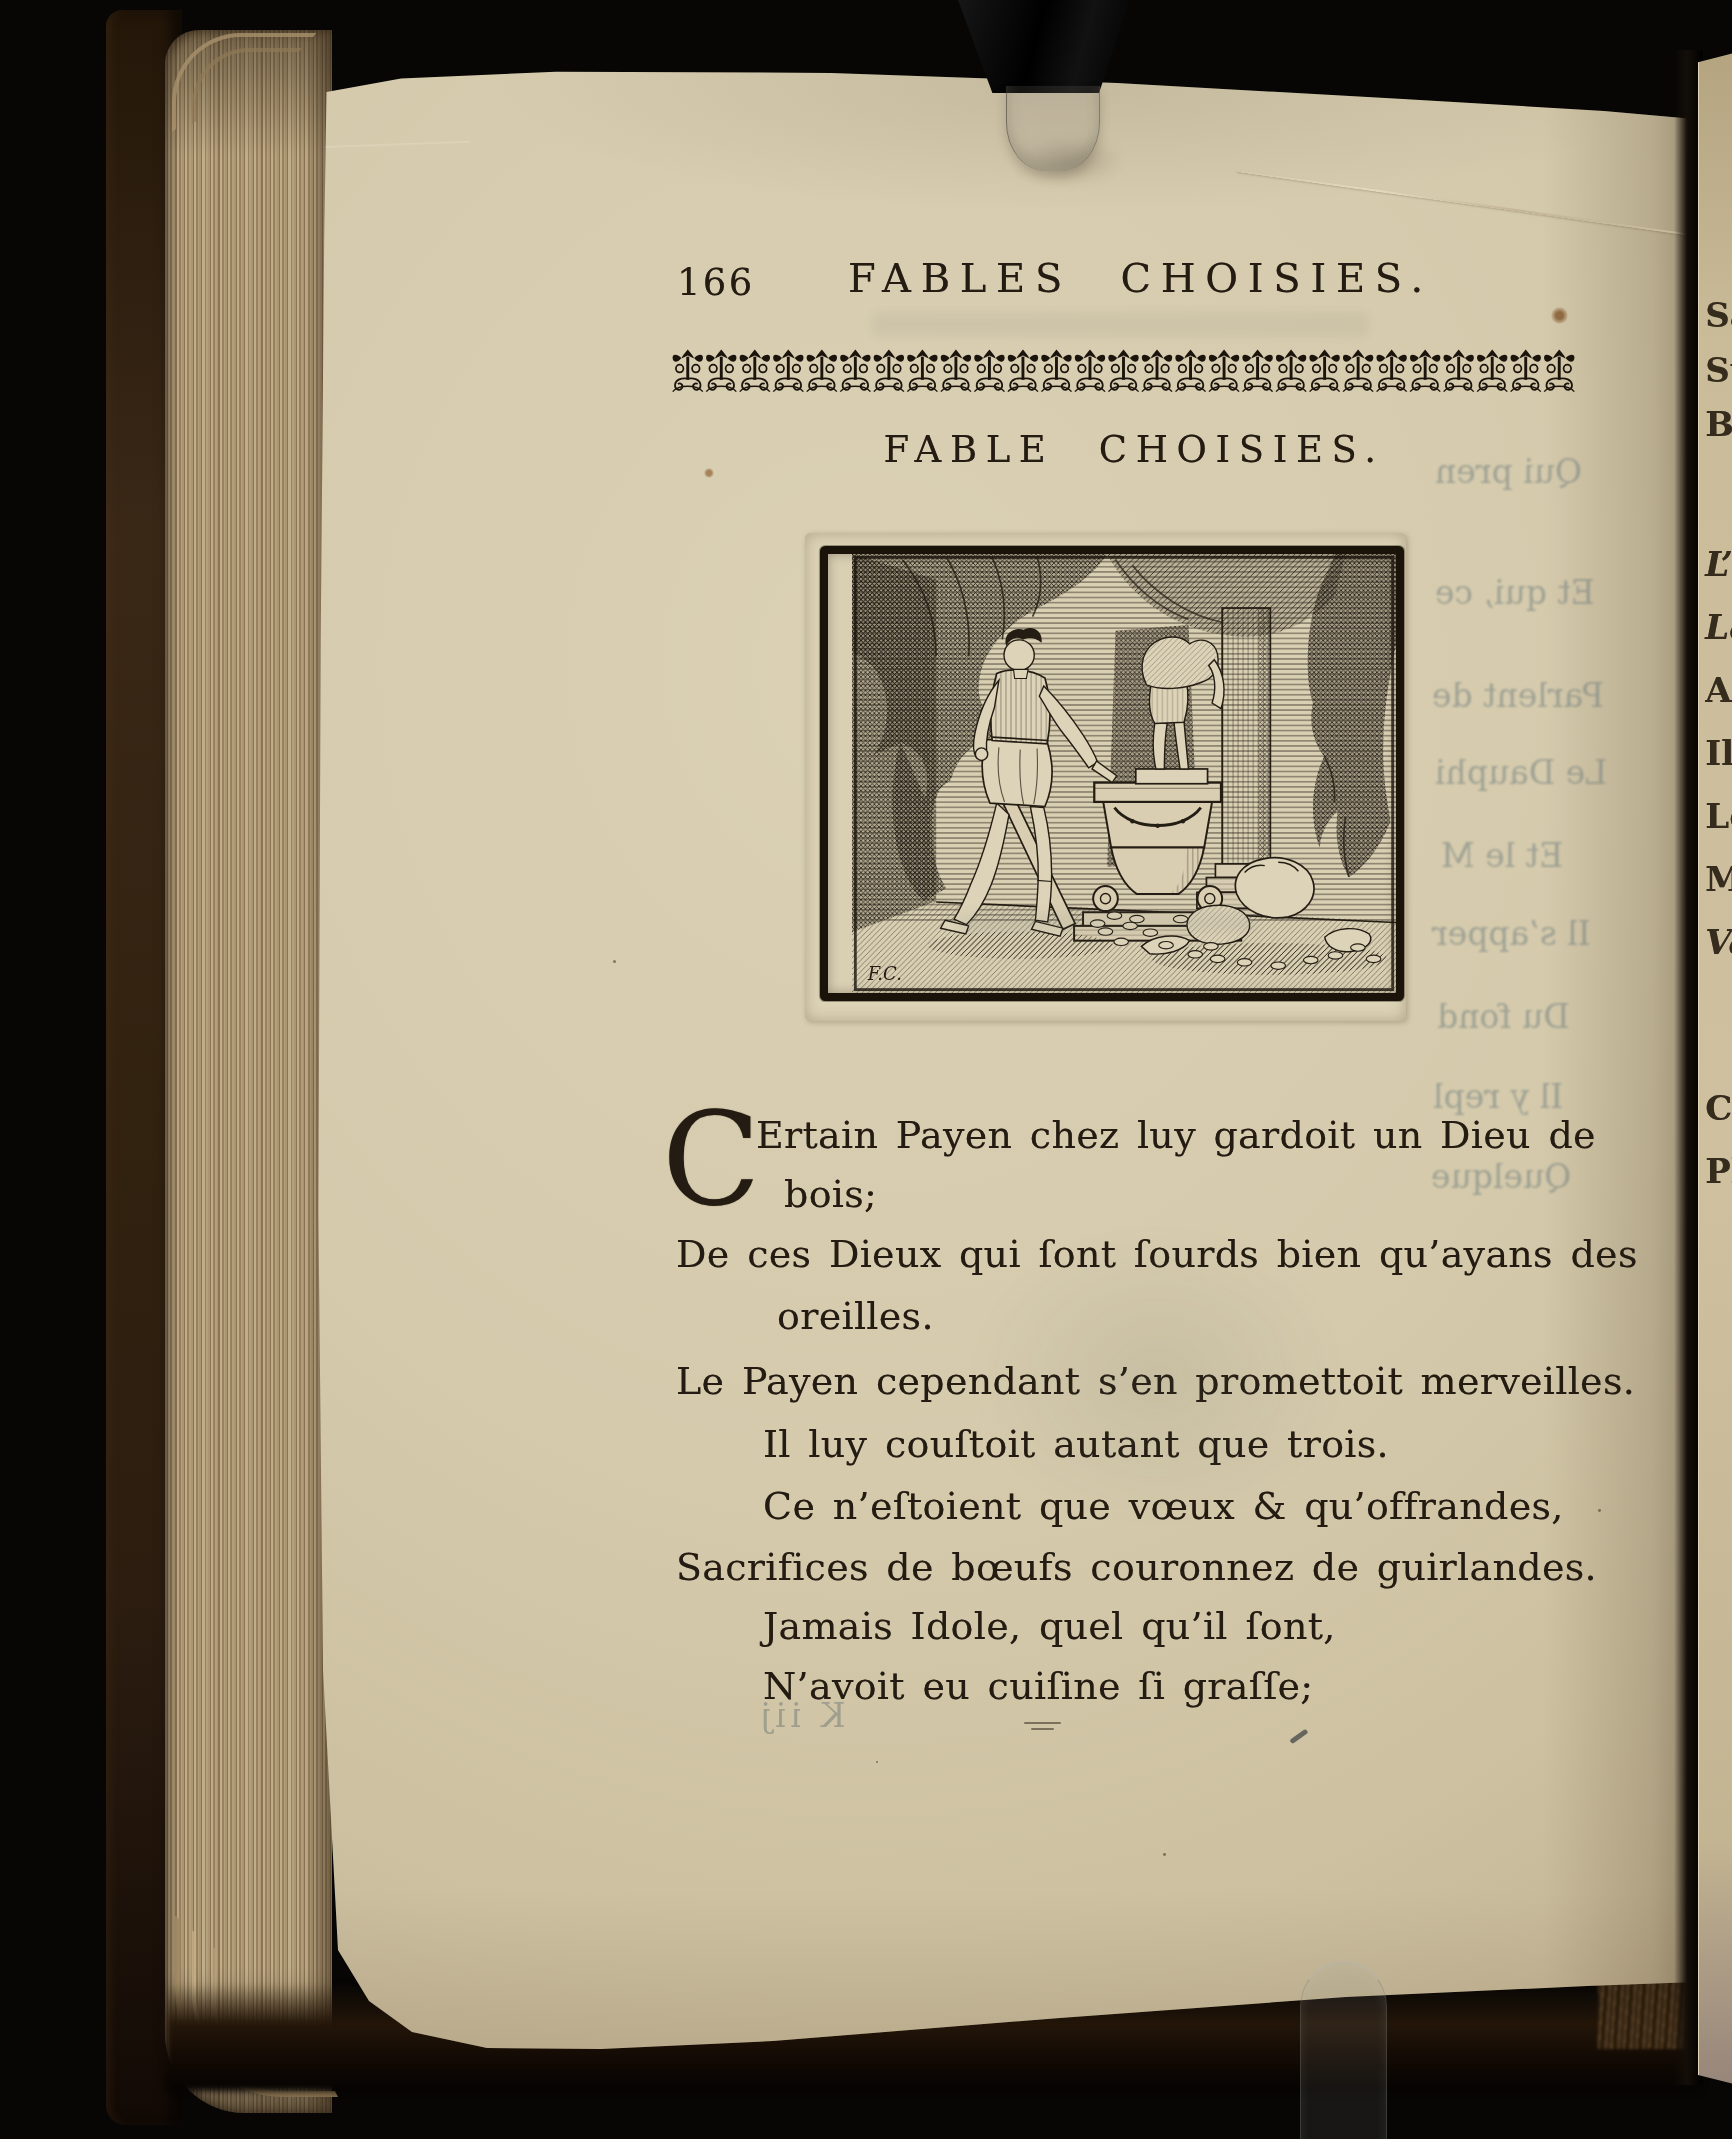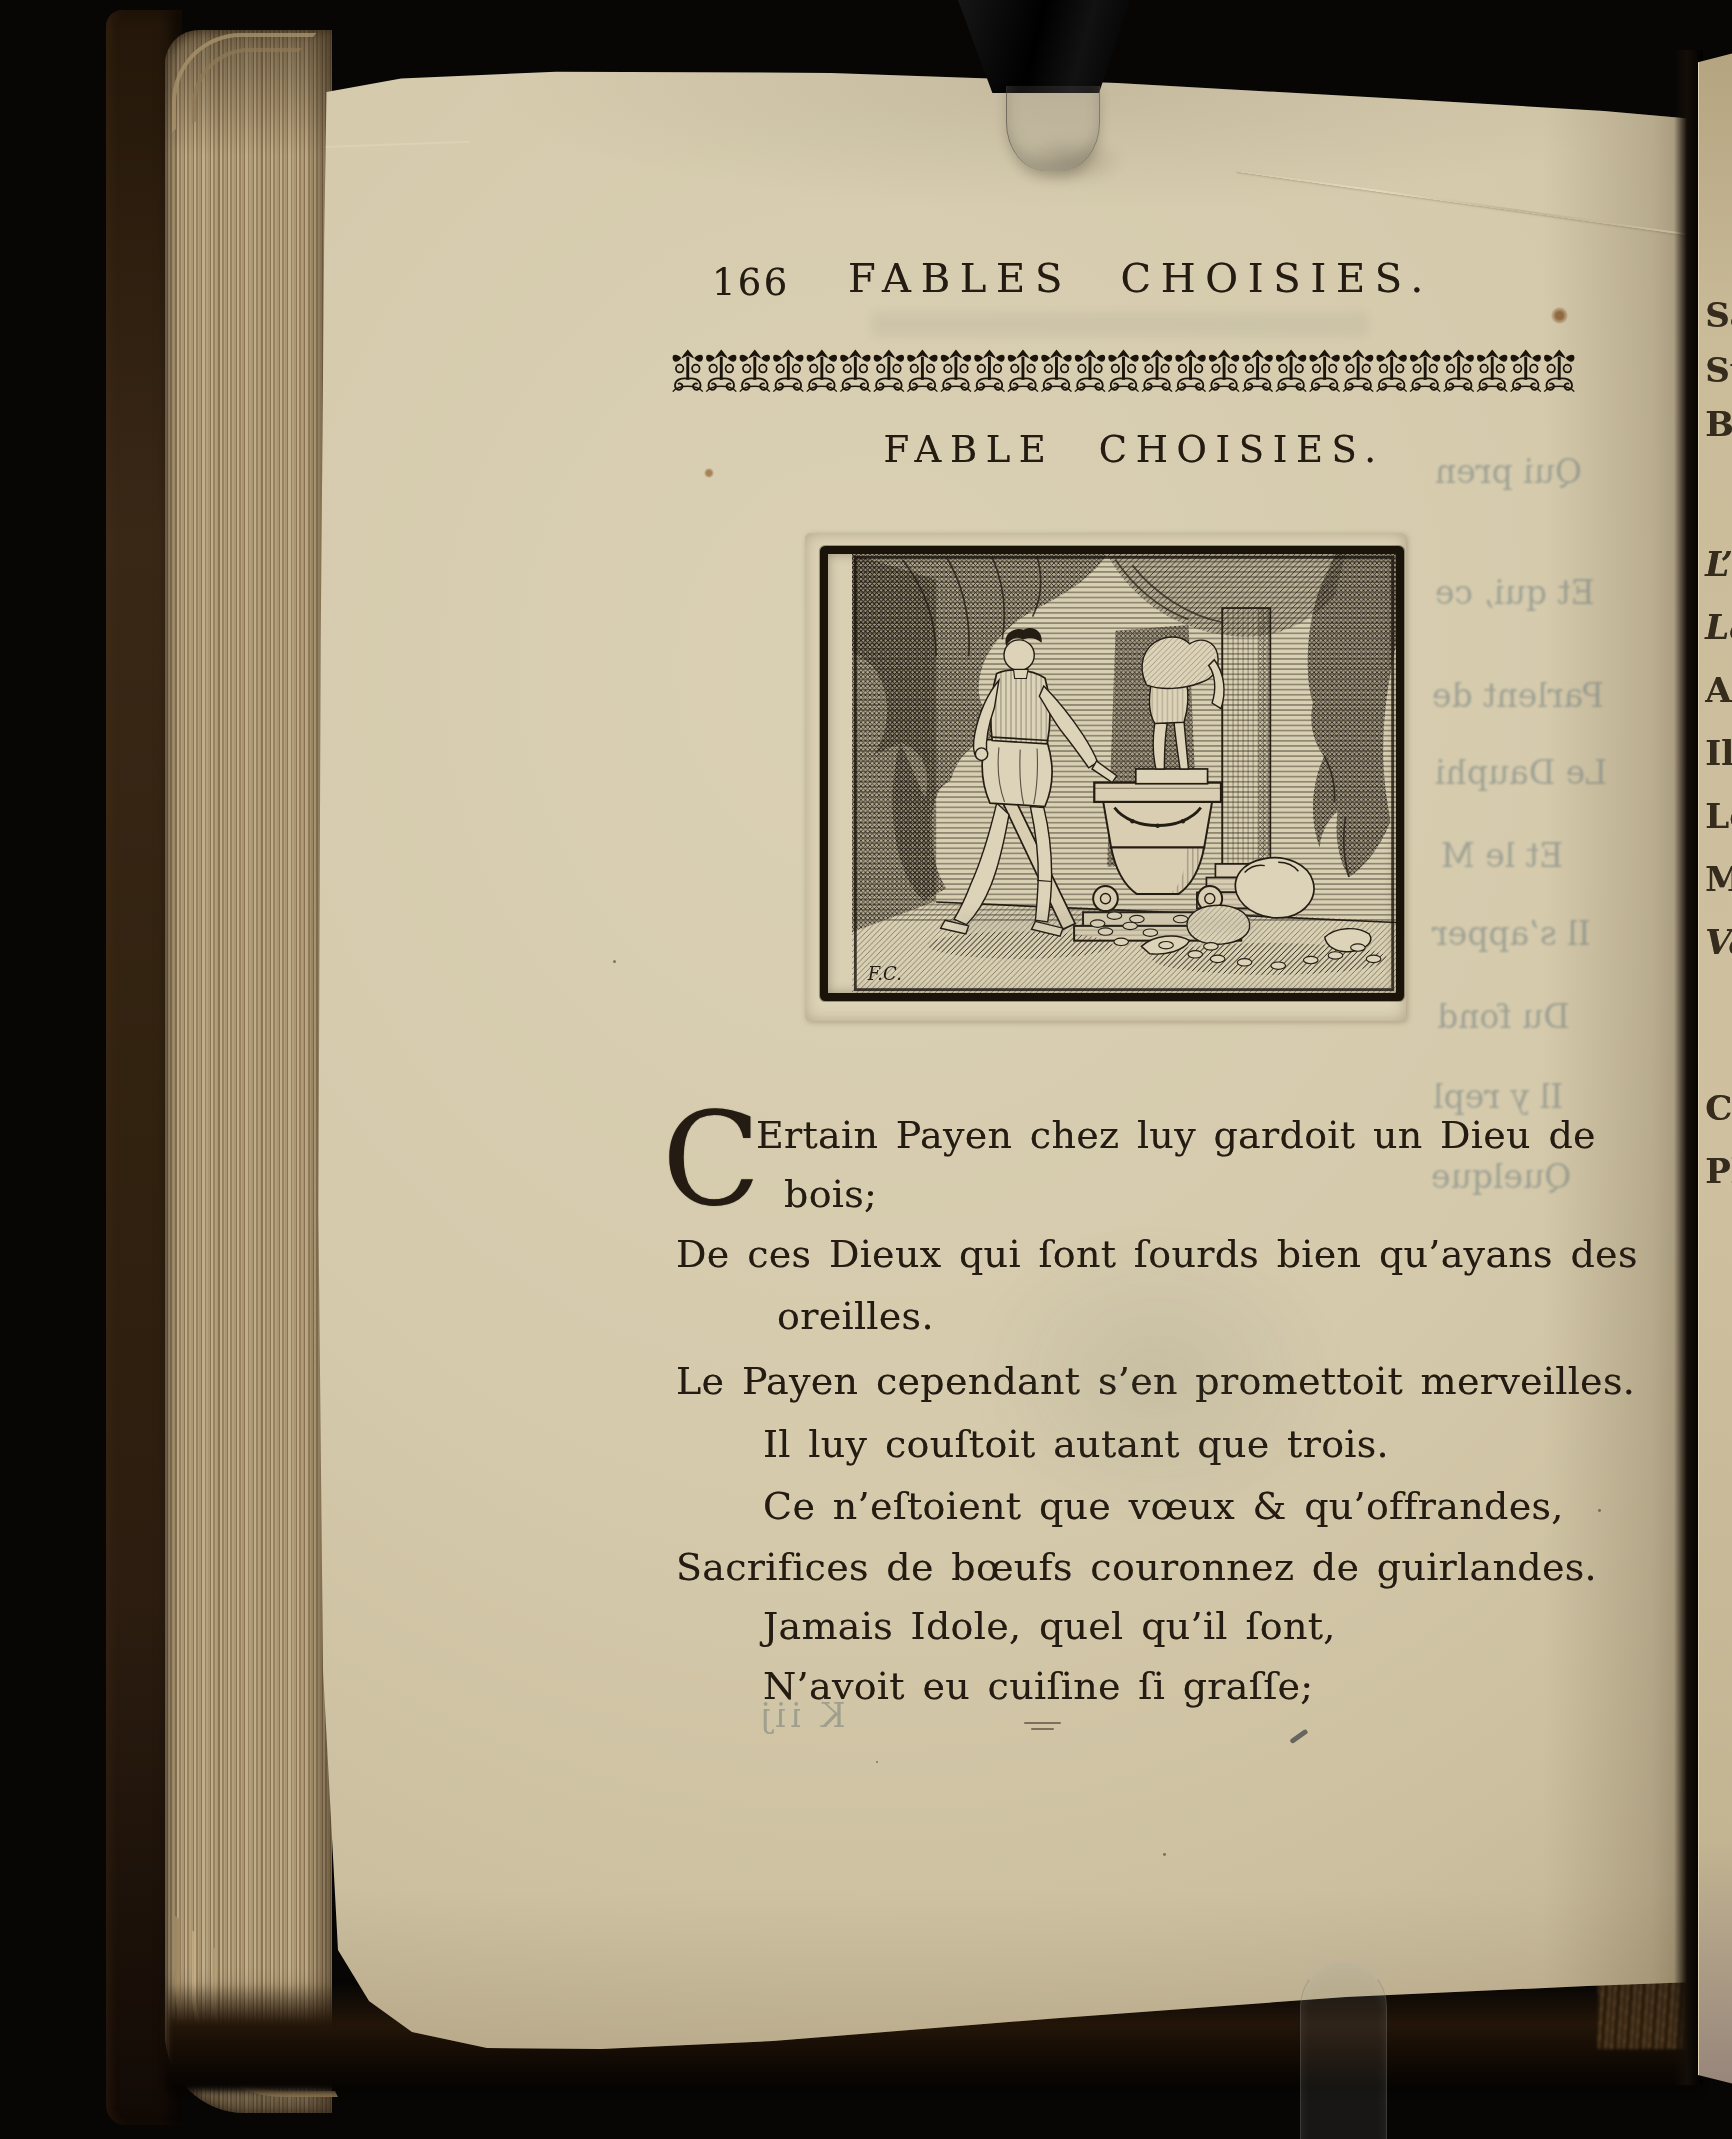--- a/index.html
+++ b/index.html
@@ -30,21 +30,21 @@
       linear-gradient(0deg, rgba(120,100,70,.22) 0%, rgba(120,100,70,0) 9%),
       radial-gradient(60% 9% at 55% 1%, rgba(105,95,75,.16), rgba(105,95,75,0) 70%),
       radial-gradient(120% 90% at 40% 30%, #dad0b4 0%, #d5caac 45%, #ccc0a0 72%, #bdad8d 100%);
     clip-path:polygon(11.5px 26px,86px 12.6px,241px 5.7px,516px 6.9px,802px 17px,1088px 33px,1289px 45px,1379px 53px,
       1379px 1916px,1272px 1920px,1031px 1931px,745px 1952px,458px 1975px,286px 1983px,172px 1982px,
       97px 1966px,54px 1935px,23px 1884px,8px 1604px,3.4px 1146px,5.7px 573px,9.2px 172px);
     box-shadow:0 0 23px rgba(0,0,0,.6);}
   .ink{color:#241c12;}
   .running{font-size:40px;line-height:1;letter-spacing:9.7px;word-spacing:26px;text-align:center;
     text-shadow:0 0 0.6px rgba(34,26,16,.55);}
-  .folio{font-size:37px;line-height:1;letter-spacing:2.3px;text-shadow:0 0 0.6px rgba(34,26,16,.5);margin-left:35px;}
+  .folio{font-size:37px;line-height:1;letter-spacing:2.3px;text-shadow:0 0 0.6px rgba(34,26,16,.5);}
   .heading{font-size:37px;line-height:1;letter-spacing:8.6px;word-spacing:24px;text-align:center;
     text-shadow:0 0 0.6px rgba(34,26,16,.55);}
   .fable-title{font-size:52px;line-height:1;font-style:italic;letter-spacing:1.1px;text-align:center;
     text-shadow:0 0.6px 0.6px rgba(34,26,16,.35);}
   .dropcap{font-size:129px;line-height:.82;text-shadow:0 0 1.1px rgba(34,26,16,.5);}
   .vline{font-size:38px;line-height:1;letter-spacing:0.3px;word-spacing:5.2px;white-space:pre;
     text-shadow:0 0 0.6px rgba(34,26,16,.45);}
   
   .plate{left:490px;top:467px;width:601px;height:488px;background:#ddd3b7;
     box-shadow:inset 0 0 15px rgba(110,95,65,.4), 1.1px 1.7px 5.7px rgba(80,65,40,.25);

